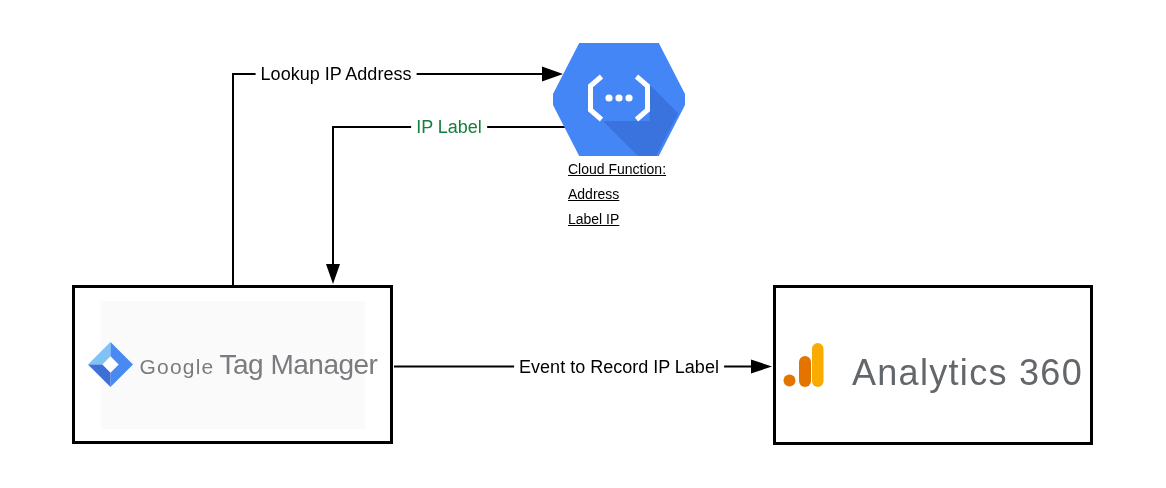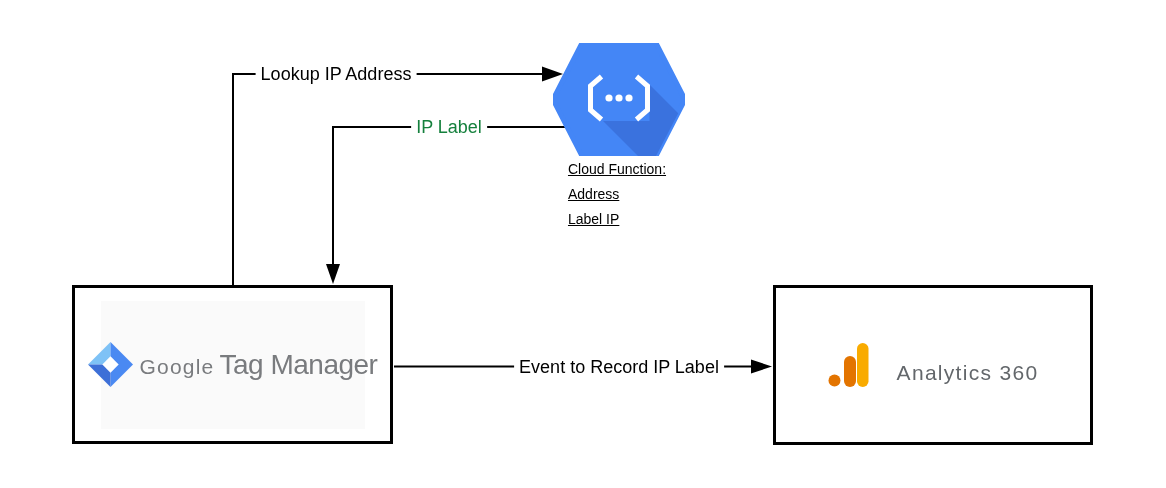--- a/index.html
+++ b/index.html
@@ -46,21 +46,21 @@
   .gtm-wordmark { white-space: nowrap; display: flex; align-items: baseline; gap: 5px; }
   .gtm-google { font-size: 21px; font-weight: 500; letter-spacing: 1.2px; }
   .gtm-rest   { font-size: 28px; font-weight: 400; letter-spacing: -0.5px; }
 
   .ga-inner {
     display: flex;
     align-items: center;
     gap: 28px;
   }
   .ga-logo-svg { width: 41px; height: 44px; flex: 0 0 auto; }
-  .ga-wordmark { font-size: 21px; letter-spacing: 1.3px; white-space: nowrap; margin-top: 16px; }
+  .ga-wordmark { font-size: 36px; letter-spacing: 1.3px; white-space: nowrap; margin-top: 16px; }
 
   .hexagon-svg {
     position: absolute;
     left: 553px; top: 43px;
     width: 132px; height: 113px;
   }
   .bracket { fill: none; stroke-width: 5px; }
 
   .cf-caption {
     position: absolute;

